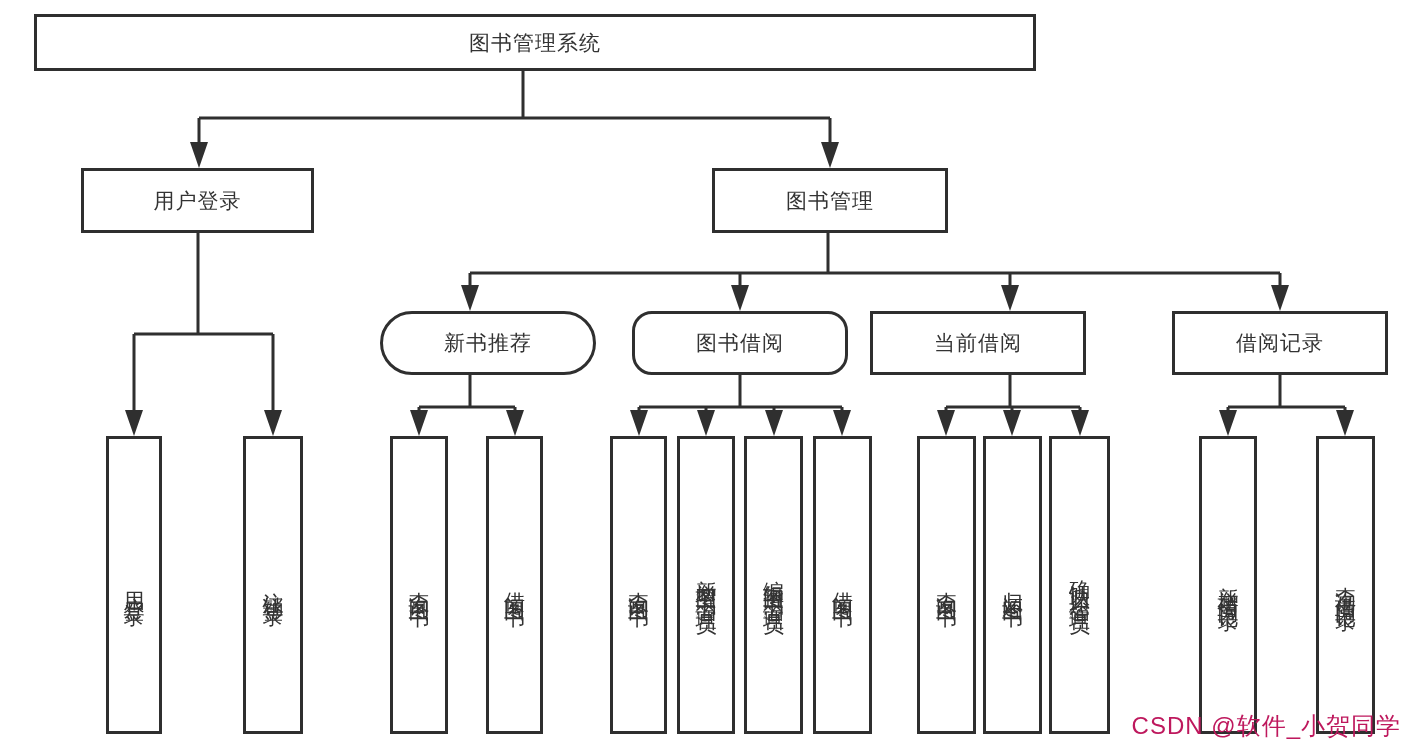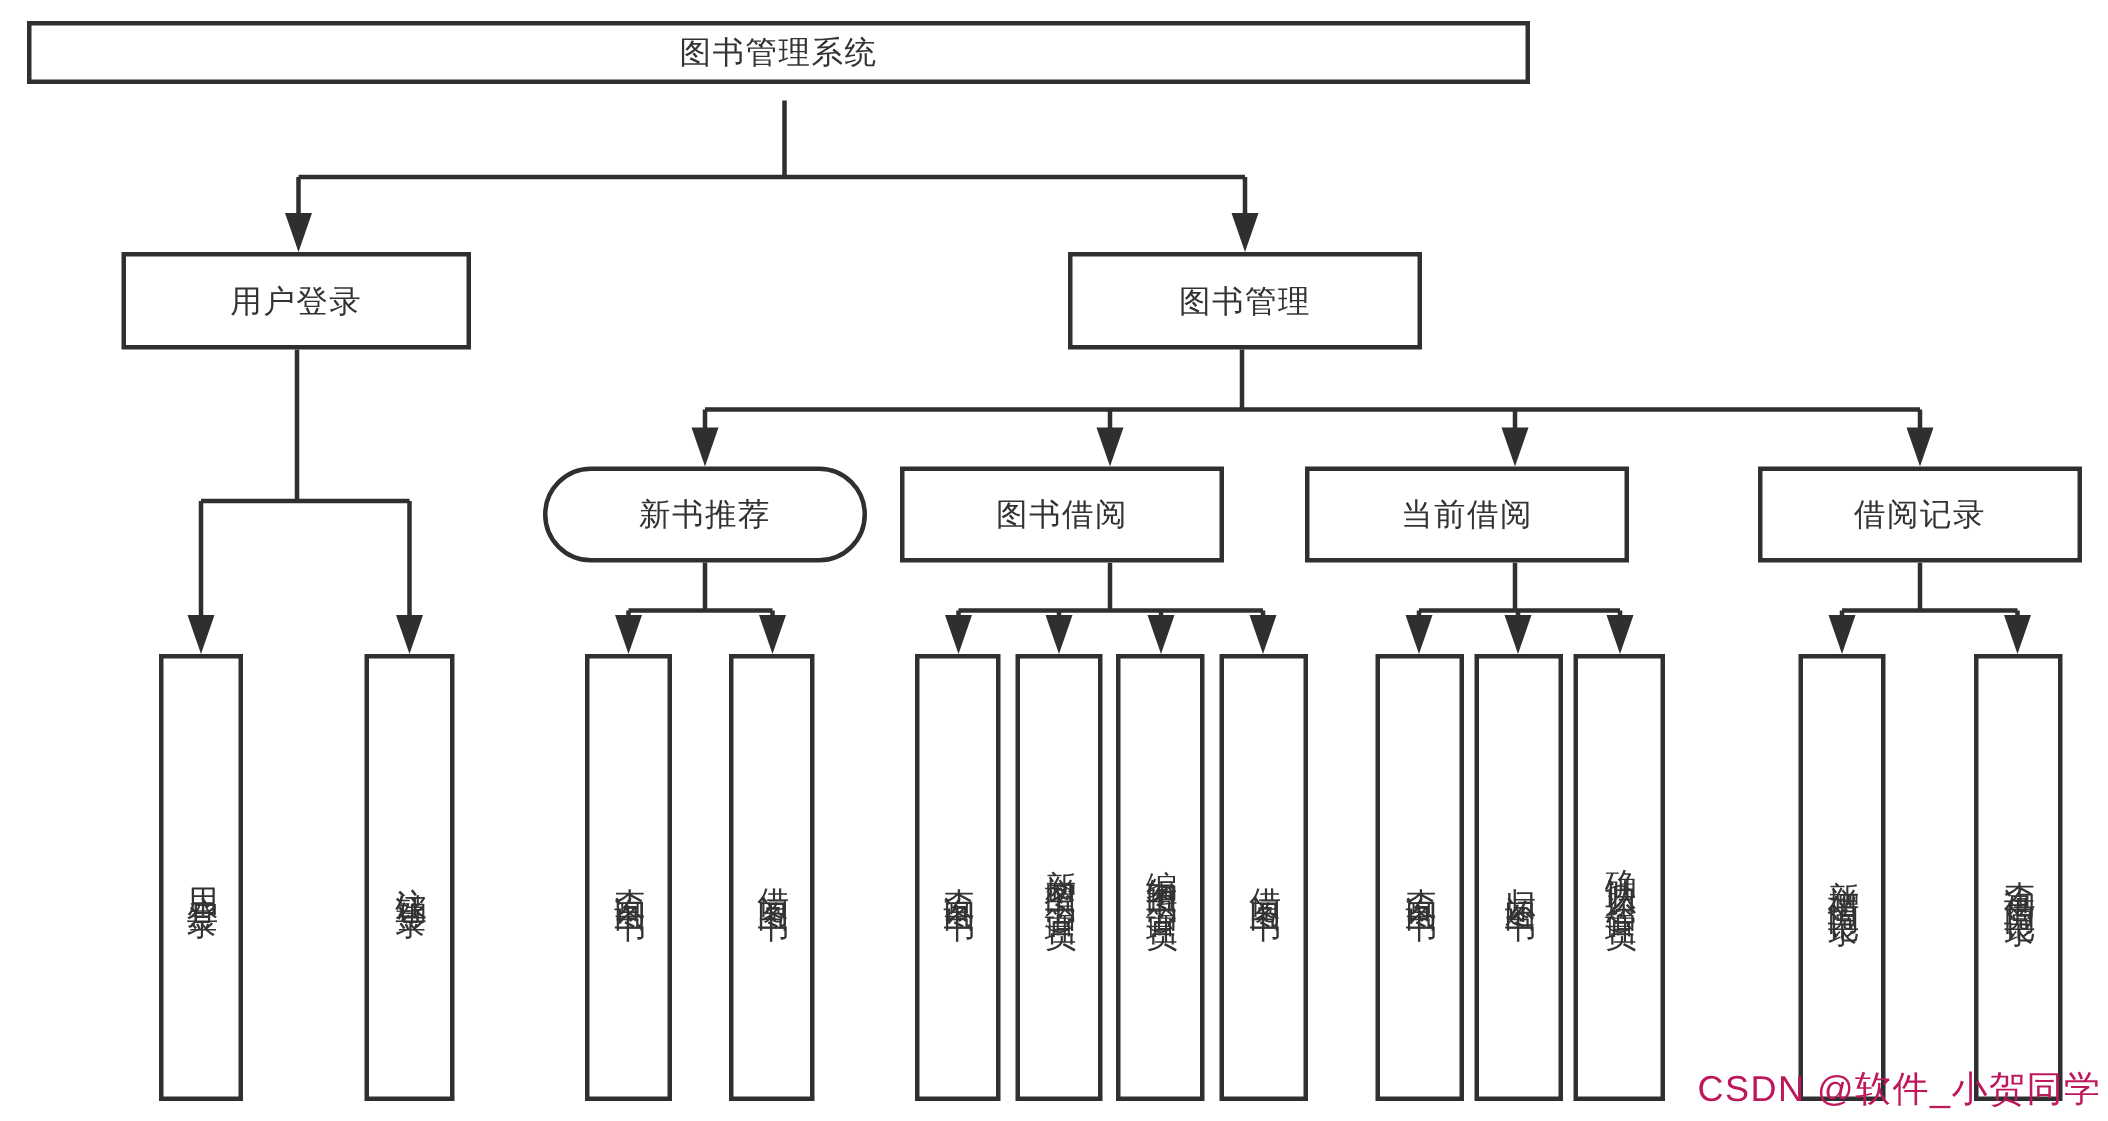--- a/index.html
+++ b/index.html
@@ -33,26 +33,26 @@
     letter-spacing: 1px;
     white-space: nowrap;
   }
   .v-box {
     writing-mode: vertical-rl;
     text-orientation: mixed;
     font-size: 21px;
     letter-spacing: 5px;
     line-height: 1.15;
   }
-  #root-box { left: 18px; top: 14px; width: 1002px; height: 42px; }
+  #root-box { left: 34px; top: 14px; width: 1002px; height: 57px; }
   #user-login-box { left: 81px;  top: 168px; width: 233px; height: 65px; }
   #book-mgmt-box  { left: 712px; top: 168px; width: 236px; height: 65px; }
   .lvl3 { top: 311px; width: 216px; height: 64px; }
-  #new-book-rec-box   { left: 362px; border-radius: 32px; }
-  #book-borrow-box    { left: 600px; }
+  #new-book-rec-box   { left: 380px; border-radius: 32px; }
+  #book-borrow-box    { left: 632px; border-radius: 20px; }
   #current-borrow-box { left: 870px; }
   #borrow-records-box { left: 1172px; justify-content: center; }
   .leaf { top: 436px; height: 298px; }
   #leaf-ul1 { left: 106px;  width: 56px; }
   #leaf-ul2 { left: 243px;  width: 60px; }
   #leaf-nb1 { left: 390px;  width: 58px; }
   #leaf-nb2 { left: 486px;  width: 57px; }
   #leaf-bb1 { left: 610px;  width: 57px; }
   #leaf-bb2 { left: 677px;  width: 58px; }
   #leaf-bb3 { left: 744px;  width: 59px; }

